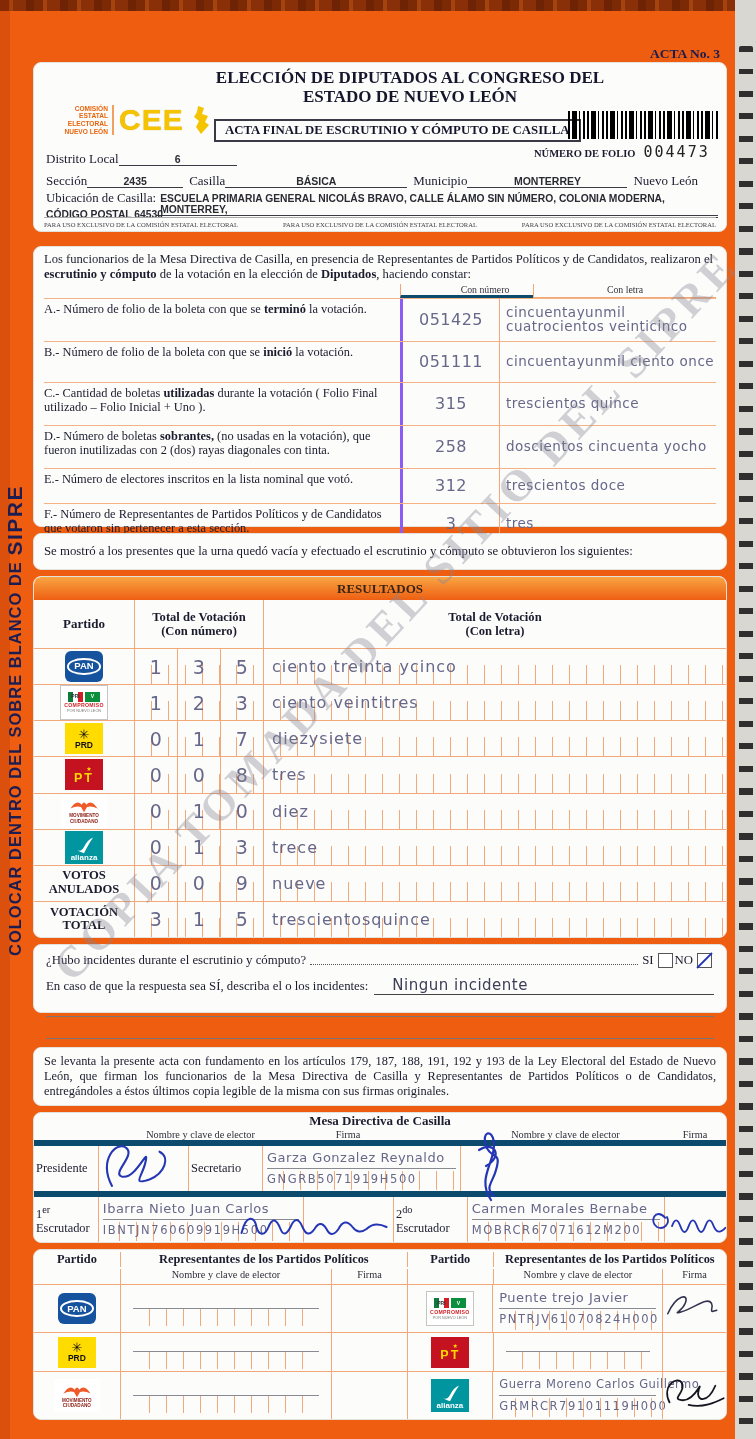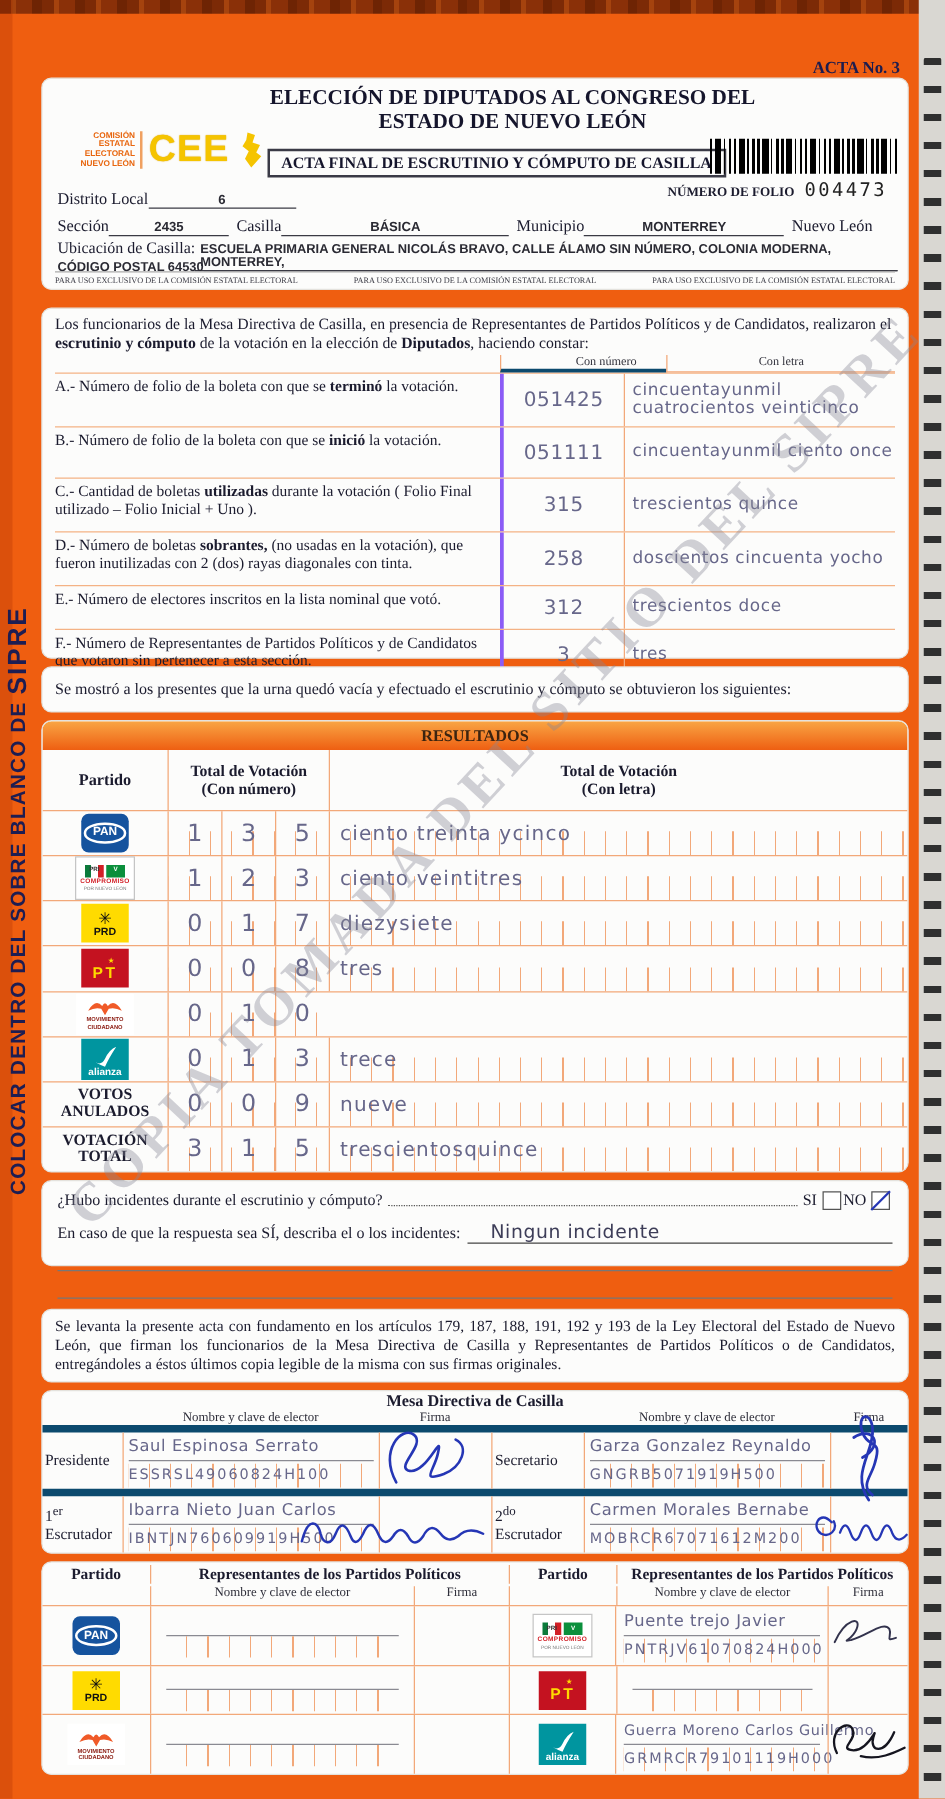--- a/index.html
+++ b/index.html
@@ -370,20 +370,21 @@
               <path d="M2 14 Q10 1 17 9 Q20 3 23 9 Q30 1 38 14 Q30 10 24 12 L20 19 L16 12 Q10 10 2 14 Z" fill="#F05A28"></path>
             </svg>
             <span class="mc-txt"><span>MOVIMIENTO</span><br><span>CIUDADANO</span></span>
           </div>
         </div>
         <div class="r-nums comb">
           <span class="r-digit hw">0</span>
             <span class="r-digit hw">1</span>
             <span class="r-digit hw">0</span>
         </div>
+        <div class="r-letra hw comb">diez</div>
       </div>
 
       <div class="r-row">
         <div class="r-party">
           <div class="logo logo-al">
             <svg width="24" height="18" viewBox="0 0 34 26">
               <path d="M6 20 Q13 24 17 16 Q22 5 30 2 Q21 16 17 25 Q11 23 6 20 Z" fill="#fff"></path>
             </svg>
             <span class="al-txt">alianza</span>
           </div>
@@ -459,24 +460,20 @@
       <div style="width:74px;"></div>
       <div style="width:198px;">Nombre y clave de elector</div>
       <div style="width:62px;">Firma</div>
     </div>
 
     <div class="m-row">
       <div class="m-c m-role">
         <span><span></span><sup></sup></span>
         <span>Presidente</span>
       </div>
-      <div class="m-c m-name">
-        <span class="hw-name hw">Saul Espinosa Serrato</span>
-        <span class="hw-clave hw comb">ESSRSL49060824H100</span>
-      </div>
       <div class="m-c m-firma">
         <svg class="sig" style="left:-6px;top:-12px;" width="95" height="62" viewBox="0 0 100 60">
           <path d="M20 52 C5 25 25 4 35 12 C45 20 20 38 30 42 C45 47 60 6 55 28 C52 42 40 52 60 45 C75 39 82 22 70 16" stroke="#2536b5" stroke-width="2.2" fill="none" stroke-linecap="round"></path>
         </svg>
       </div>
       <div class="m-c m-role m-role2">
         <span><span></span><sup></sup></span>
         <span>Secretario</span>
       </div>
       <div class="m-c m-name m-name2">

